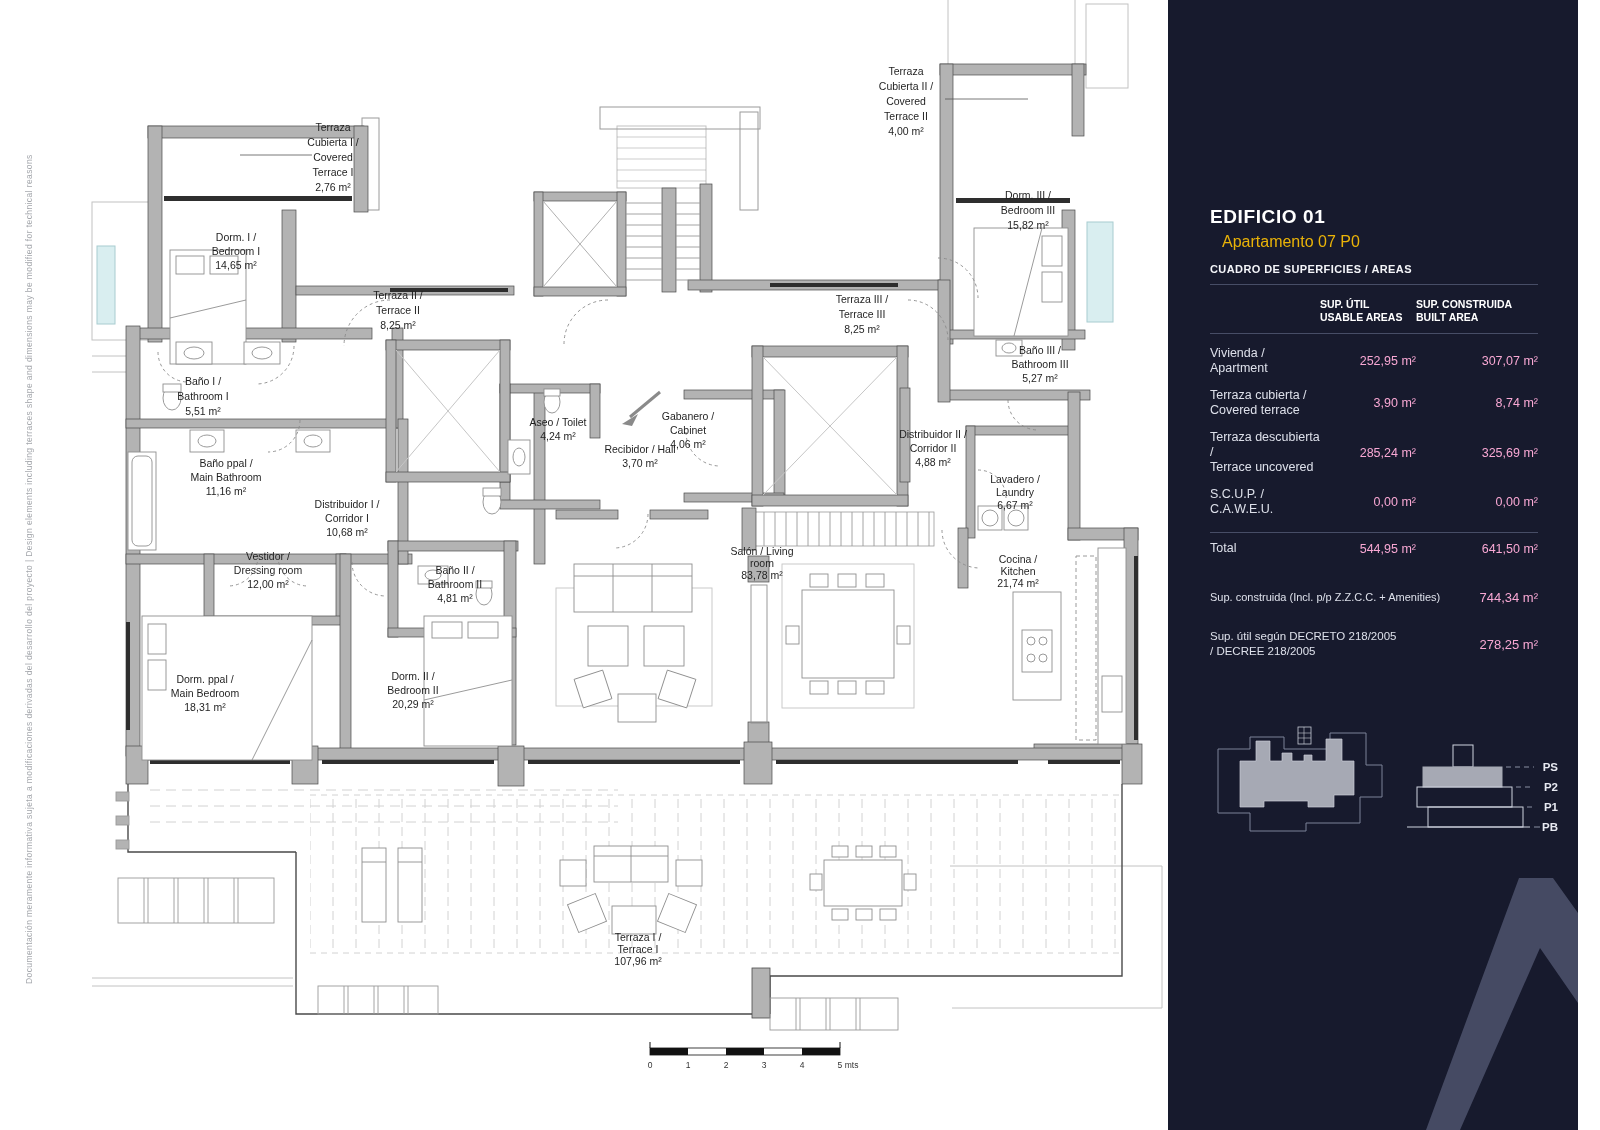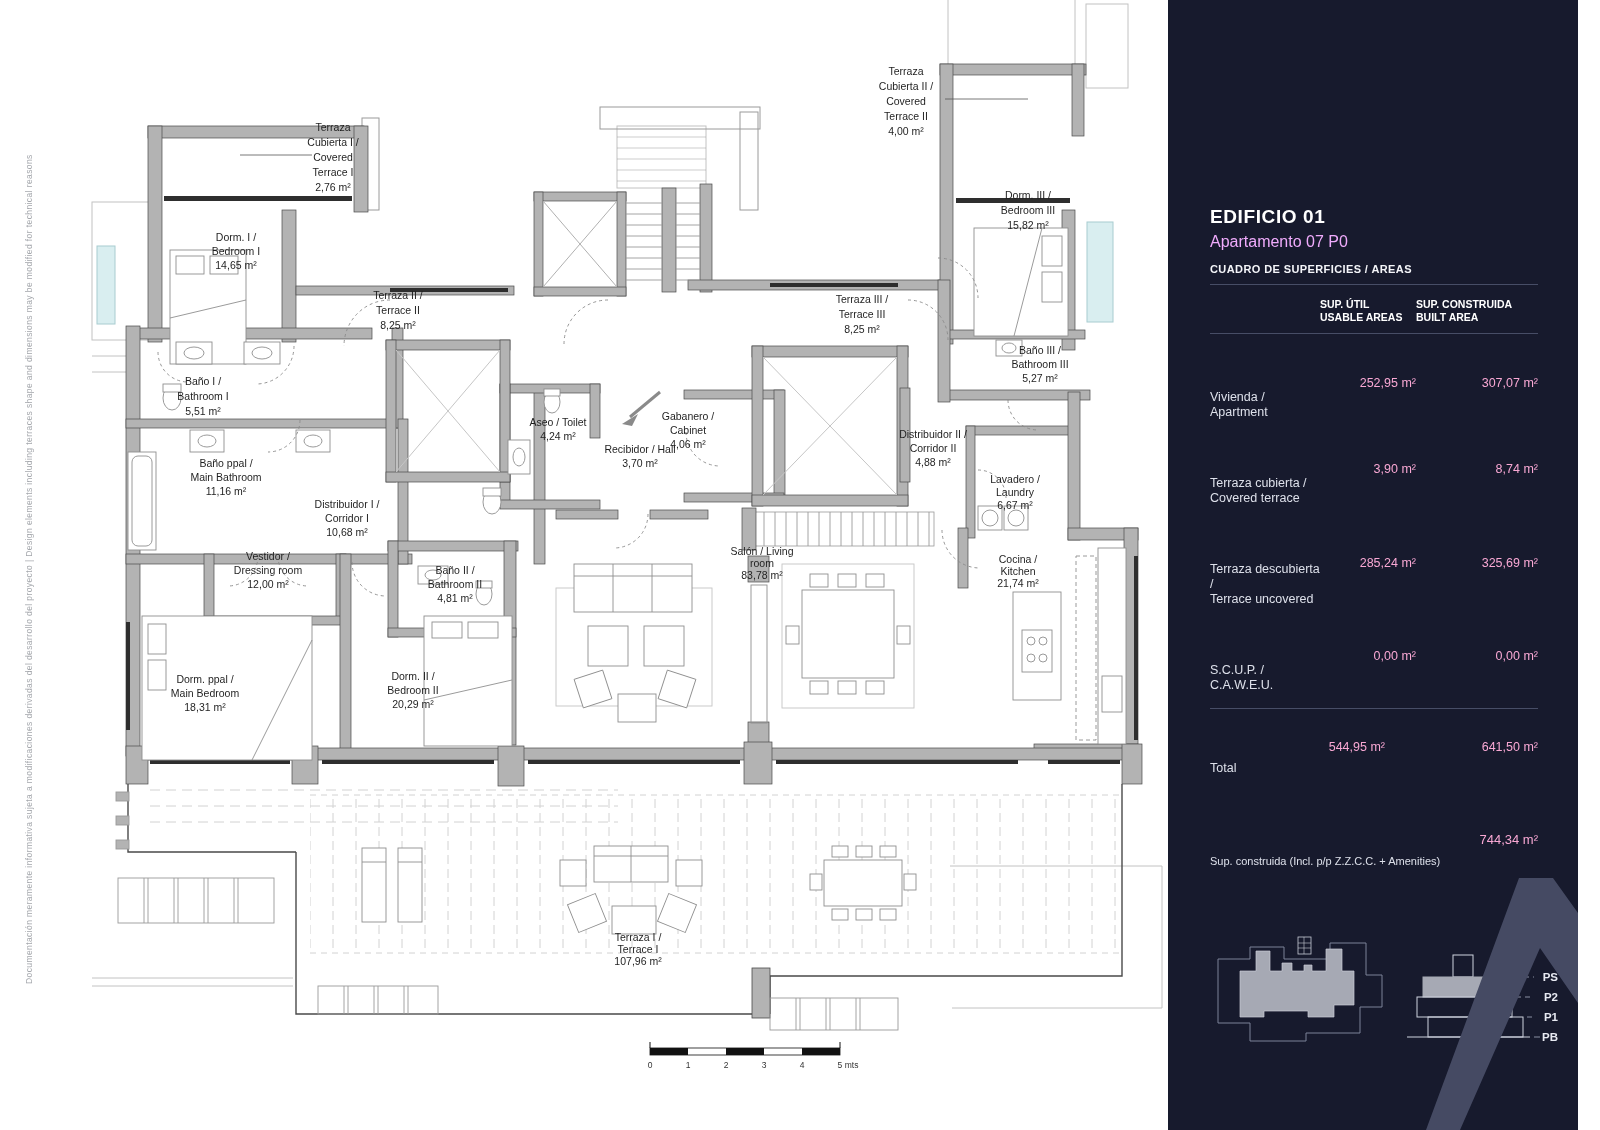--- a/index.html
+++ b/index.html
@@ -18,31 +18,31 @@
   text.rl{font-size:10.5px;fill:#1f1f1f;}
   text.sc{font-size:8.5px;fill:#333;}
 
   
   .sidebar{
     position:absolute;left:1168px;top:0;width:410px;height:1130px;
     background:#171a2d;color:#e7e9f1;box-sizing:border-box;
     padding:206px 40px 0 42px;overflow:hidden;
   }
   .sidebar h1{margin:0;font-size:19px;letter-spacing:.6px;color:#ffffff;}
-  .sb-sub{margin-top:5px;font-size:16px;color:#f0abfc;}
+  .sb-sub{margin-top:5px;font-size:16px;color:#eab308;margin-left:12px;}
   .sb-cap{margin-top:12px;font-size:11px;font-weight:bold;letter-spacing:.4px;color:#f4f5f9;}
   .hr{border-top:1px solid #474d66;margin-top:9px;}
   .grid{display:grid;grid-template-columns:1fr 96px 122px;align-items:center;}
   .thead{margin-top:13px;font-size:10.5px;font-weight:bold;line-height:13px;color:#fff;}
   .num{text-align:left;}
   .rows{margin-top:6px;font-size:12.5px;}
   .rows .grid{padding:6px 0;}
-  .lab{line-height:15px;color:#dde0ea;margin-top:44px;}
+  .lab{line-height:15px;color:#dde0ea;}
   .val{text-align:right;color:#f9a8d4;}
-  .total{font-size:12.5px;padding:8px 0;gap:31px;}
+  .total{font-size:12.5px;padding:8px 0;}
   .extra1{margin-top:26px;display:grid;grid-template-columns:250px 78px;align-items:center;font-size:11px;}
   .extra2{margin-top:24px;display:grid;grid-template-columns:250px 78px;align-items:center;font-size:11.5px;}
   .extra1 .val,.extra2 .val{font-size:13px;}
   .diagrams{margin-top:66px;}
   .wm{position:absolute;left:0;bottom:0;}
 </style>
 </head>
 <body>
 
 <div id="stage">
@@ -552,20 +552,27 @@
       <div class="lab">Total</div>
       <div class="val">544,95 m²</div>
       <div class="val">641,50 m²</div>
     </div>
 
     <div class="extra1">
       <div class="lab">Sup. construida (Incl. p/p Z.Z.C.C. + Amenities)</div>
       <div class="val">744,34 m²</div>
     </div>
 
+    <div class="extra2">
+      <div class="lab">
+        <span style="display:block">Sup. útil según DECRETO 218/2005</span>
+        <span style="display:block">/ DECREE 218/2005</span>
+      </div>
+      <div class="val">278,25 m²</div>
+    </div>
 
     
     <svg class="diagrams" width="352" height="130" viewBox="0 0 352 130">
       <g>
         <path d="M8,44 V24 H40 V12 H74 V24 H120 V8 H156 V40 H172 V72 H150 V98 H96 V106 H40 V88 H8 Z" fill="none" stroke="#7c8299" stroke-width="1"></path>
         <path d="M30,36 h16 v-20 h14 v20 h12 v-8 h10 v8 h12 v-6 h8 v6 h14 v-22 h16 v22 h12 v34 h-20 v12 h-26 v-6 h-44 v6 h-24 z" fill="#a6a9b4" stroke="#c9ccd6" stroke-width="0.7"></path>
         <rect x="88" y="2" width="13" height="17" fill="none" stroke="#c9ccd6" stroke-width="0.8"></rect>
         <line x1="88" y1="8" x2="101" y2="8" stroke="#c9ccd6" stroke-width="0.6"></line>
         <line x1="88" y1="13" x2="101" y2="13" stroke="#c9ccd6" stroke-width="0.6"></line>
         <line x1="94" y1="2" x2="94" y2="19" stroke="#c9ccd6" stroke-width="0.6"></line>

